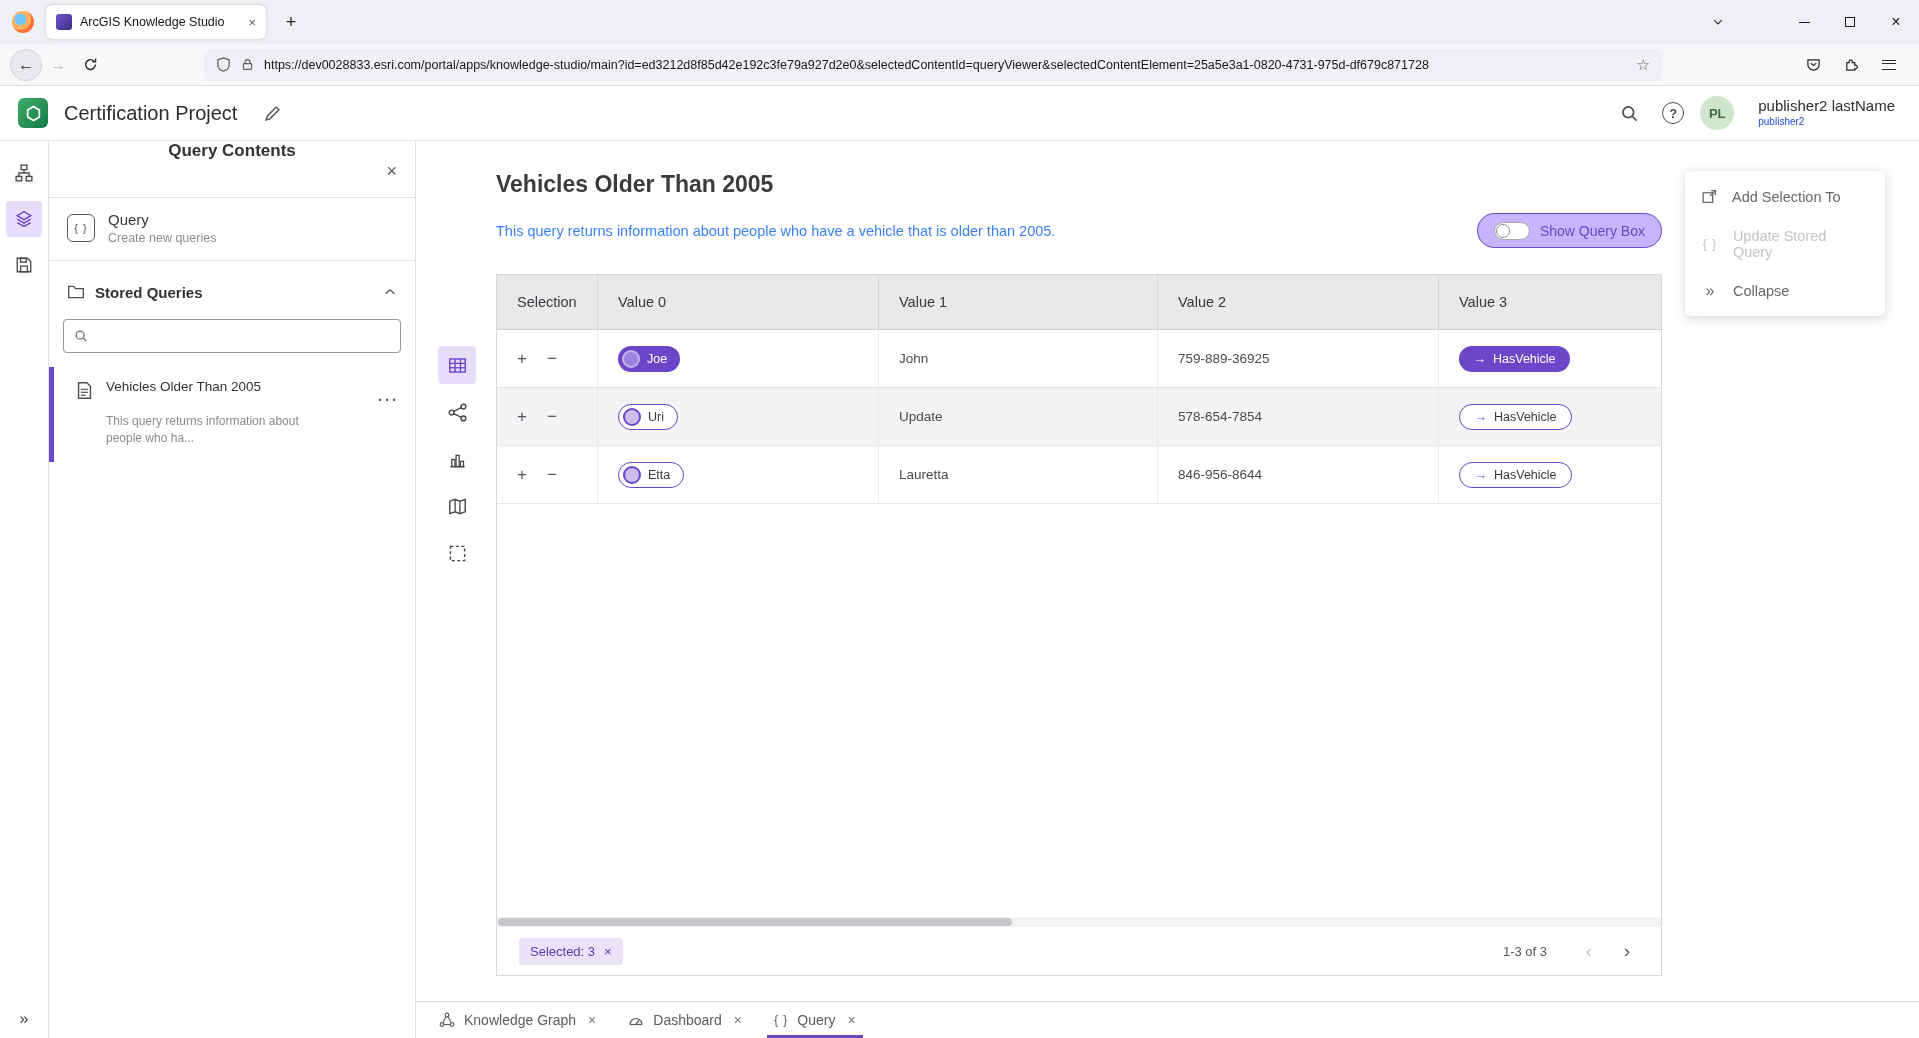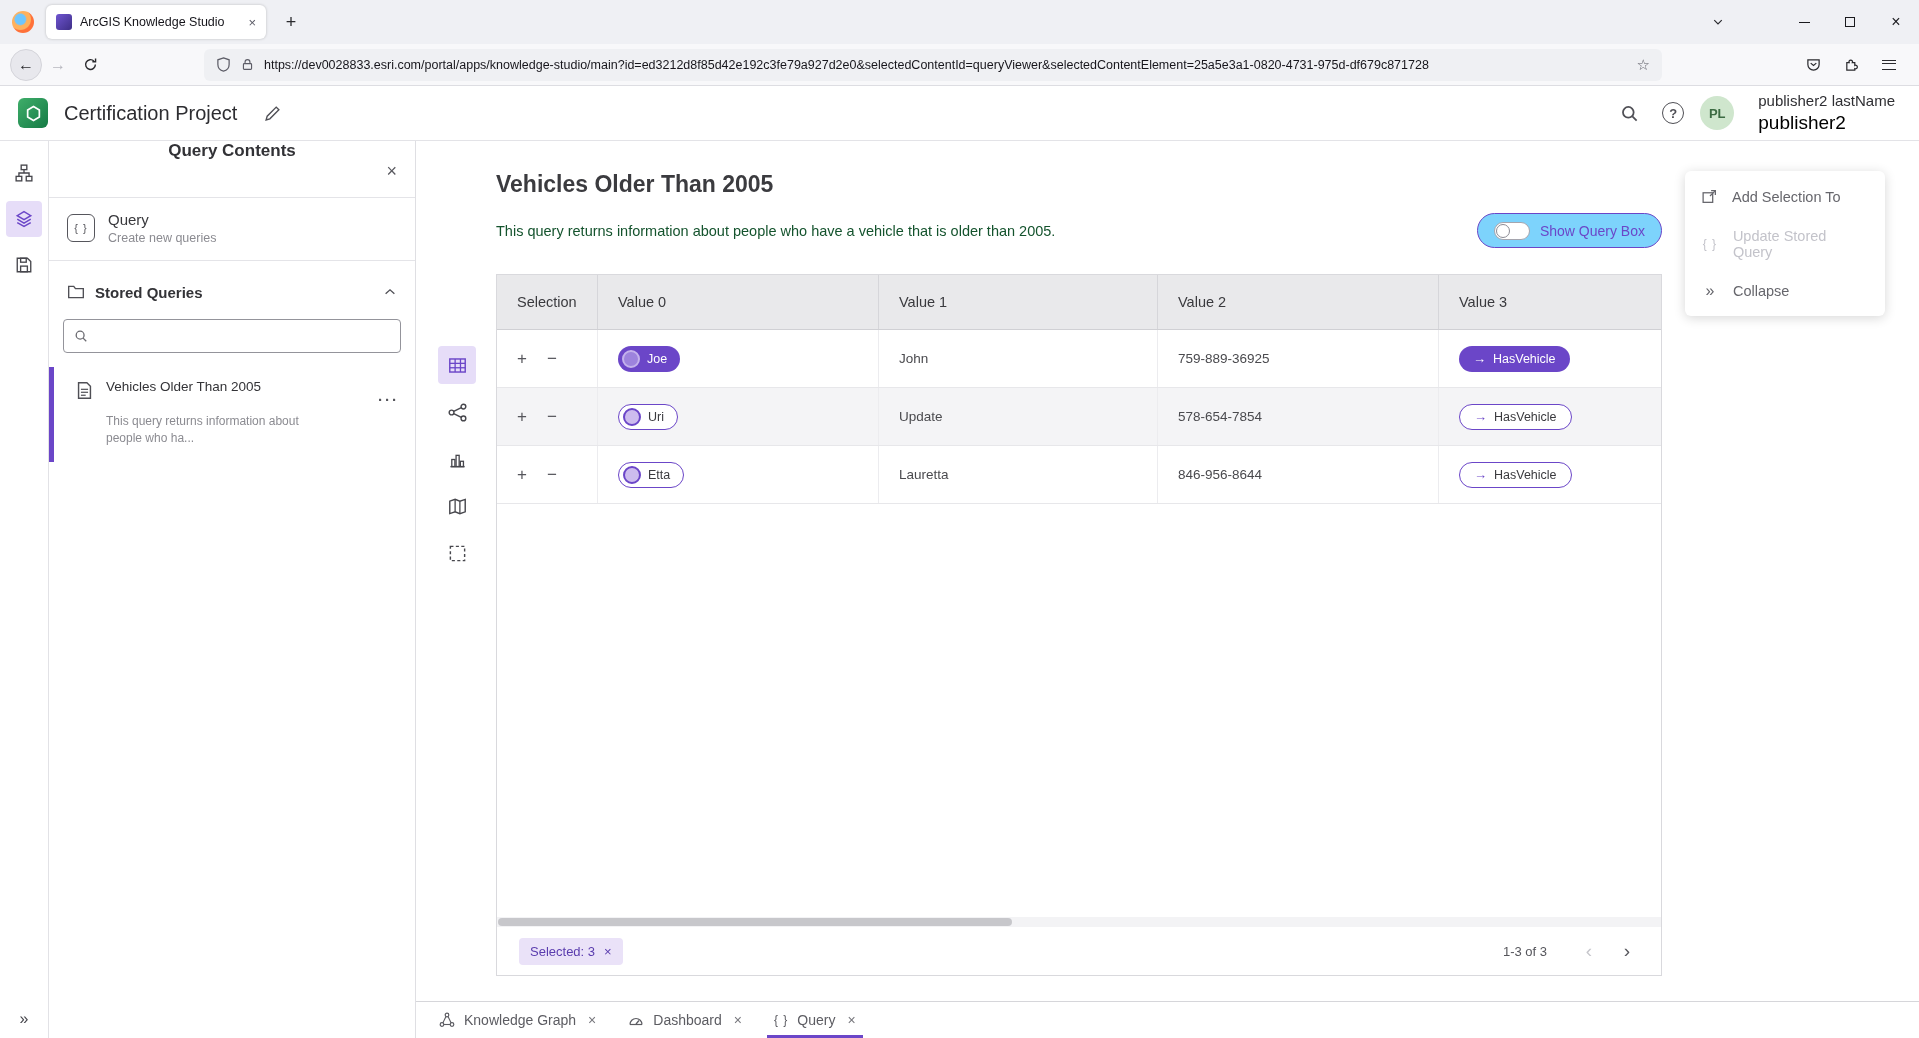--- a/index.html
+++ b/index.html
@@ -44,21 +44,21 @@
   .app-title { margin-left:16px; font-size:20px; font-weight:500; color:#2d2d31; }
   .iconbtn { display:flex; align-items:center; justify-content:center; color:#4f4f55; }
   .edit-btn { margin-left:20px; width:30px; height:30px; }
   .hdr-right { margin-left:auto; display:flex; align-items:center; gap:16px; }
   .help-circle { width:22px; height:22px; border:1.6px solid #4f4f55; border-radius:50%;
     display:flex; align-items:center; justify-content:center; font-size:13px; font-weight:700; color:#4f4f55; }
   .avatar { width:34px; height:34px; border-radius:50%; background:#cfe6cd; color:#3c6b42;
     display:flex; align-items:center; justify-content:center; font-size:13px; font-weight:700; }
   .user-block { line-height:1.25; margin-right:6px;margin-left:8px; }
   .user-name { font-size:15px; color:#2f2f33; }
-  .user-sub { font-size:19px; color:#000000; }
+  .user-sub { font-size:10px; color:#1d4ed8; }
 
   
   .content { height:897px; display:flex; }
 
   .rail { width:49px; border-right:1px solid #e2e2e6; display:flex; flex-direction:column;
     align-items:center; padding-top:14px; gap:10px; position:relative; flex:none; }
   .rail-btn { width:36px; height:36px; border-radius:4px; display:flex; align-items:center; justify-content:center; color:#47474d; }
   .rail-btn.active { background:#e6ddf8; color:#6b46c8; }
   .rail-expand { position:absolute; bottom:10px; left:0; width:100%; text-align:center; font-size:16px; color:#47474d; }
 
@@ -80,24 +80,24 @@
   .stored-item { position:relative; padding:12px 44px 14px 26px; display:flex; gap:12px; background:#fff; }
   .stored-accent { position:absolute; left:0; top:0; bottom:0; width:5px; background:#6b46c8; }
   .si-doc { margin-top:2px; color:#4f4f55; flex:none; }
   .si-title { font-size:13.5px; color:#333337; }
   .si-desc { font-size:12px; color:#8b8b91; margin-top:19px; width:212px; line-height:1.45; }
   .si-dots { position:absolute; right:16px; top:24px; font-size:15px; letter-spacing:2px; color:#55555b; font-weight:700; }
 
   .main-col { flex:1; display:flex; flex-direction:column; min-width:0; }
   .main { flex:1; position:relative; background:#fff; overflow:hidden; }
   .page-title { position:absolute; left:80px; top:30px; font-size:23px; font-weight:600; color:#3b3b3f; }
-  .page-desc { position:absolute; left:80px; top:82px; font-size:14.5px; color:#14532d; }
+  .page-desc { position:absolute; left:80px; top:82px; font-size:14.5px; color:#3b82f6; }
 
   .show-query { position:absolute; top:72px; right:257px; height:35px; border:1px solid #6b46c8; border-radius:18px;
-    display:flex; align-items:center; gap:10px; padding:0 16px; background:#7dd3fc; }
+    display:flex; align-items:center; gap:10px; padding:0 16px; background:#c4b5fd; }
   .sq-label { font-size:14px; color:#6b46c8; }
   .switch { width:36px; height:18px; border-radius:9px; border:1px solid #a5a5ae; background:#fff; position:relative; }
   .switch-knob { position:absolute; left:1px; top:1px; width:14px; height:14px; border-radius:50%; background:#fff; border:1px solid #8b8b94; }
 
   .mini-toolbar { position:absolute; left:22px; top:205px; display:flex; flex-direction:column; gap:9px; }
   .mt-btn { width:38px; height:38px; border-radius:4px; display:flex; align-items:center; justify-content:center; color:#47474d; }
   .mt-btn.active { background:#e6ddf8; color:#6b46c8; }
 
   .table-card { position:absolute; left:80px; top:133px; width:1166px; height:702px;
     border:1px solid #d9d9dd; display:flex; flex-direction:column; background:#fff; }

